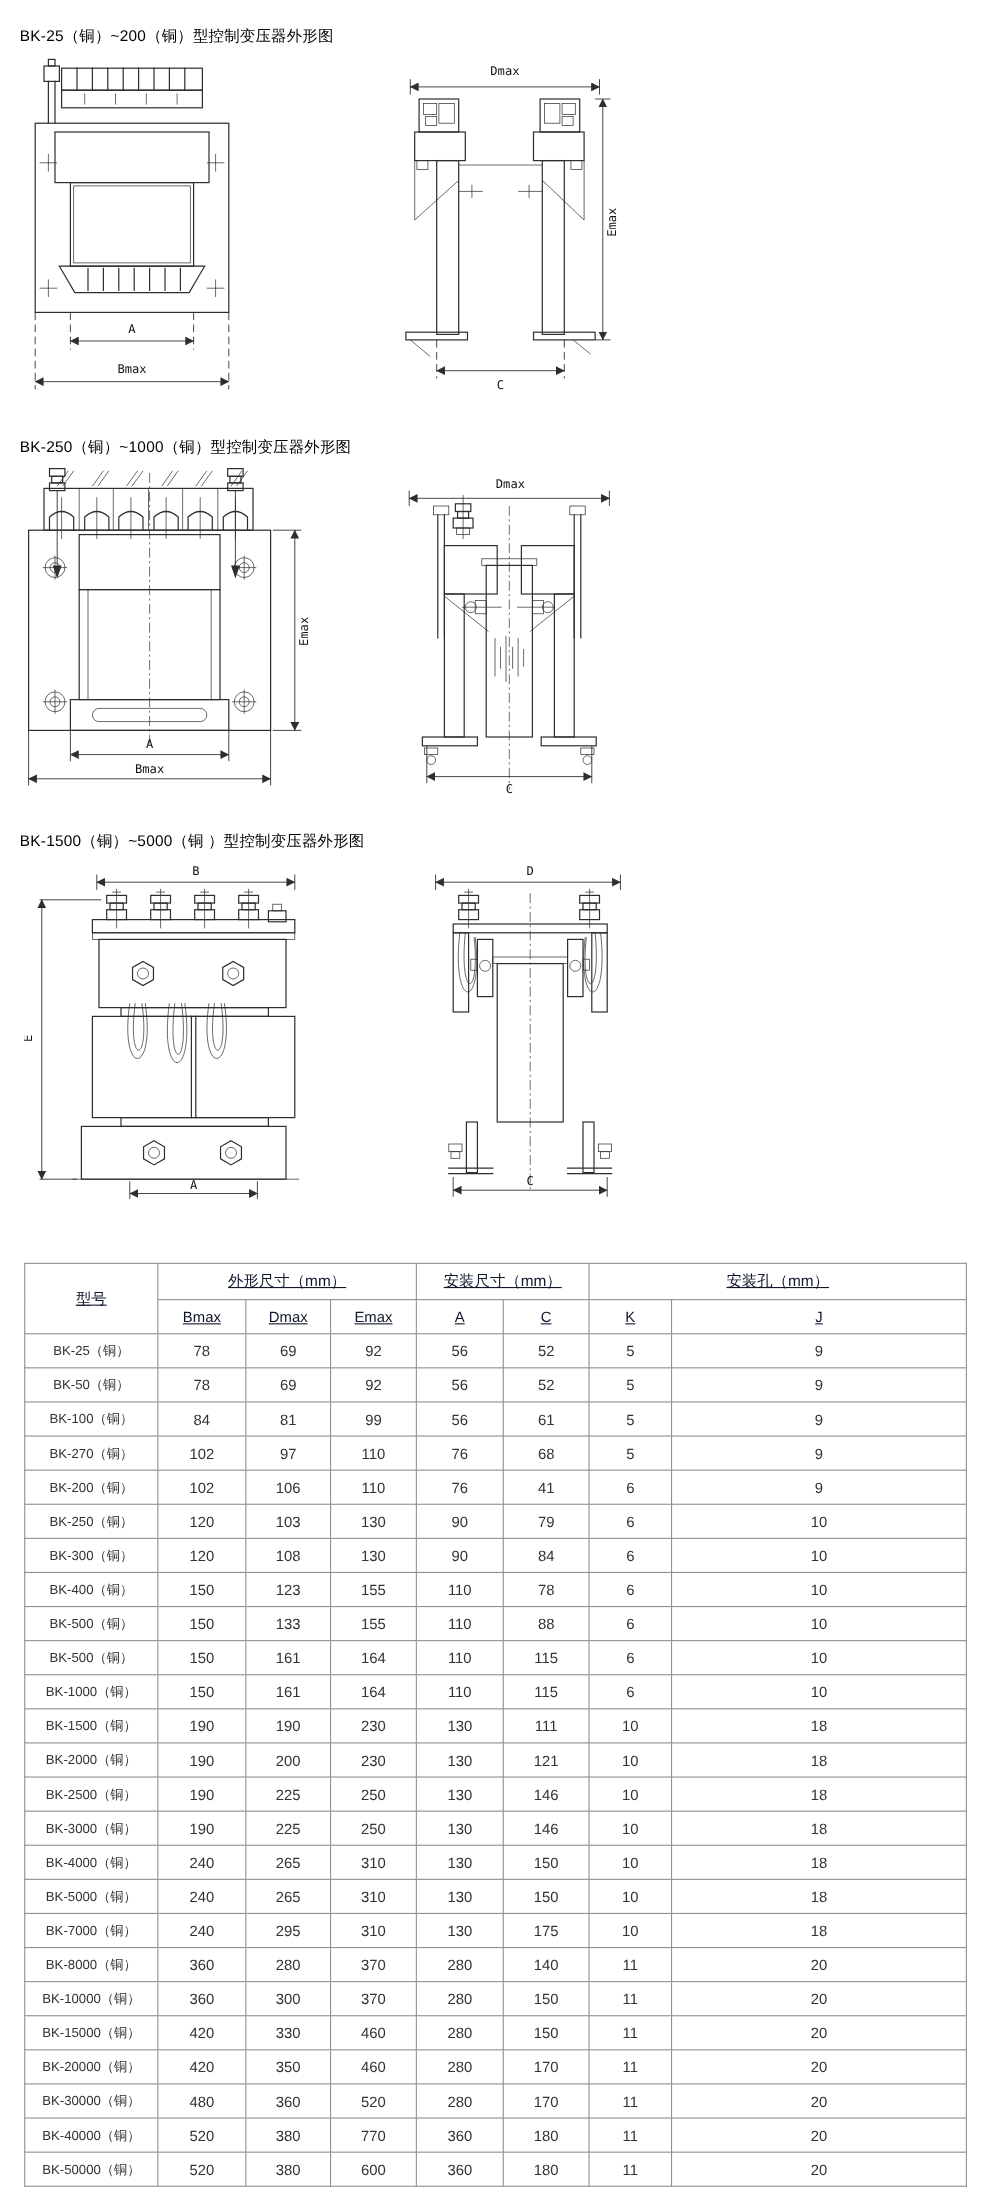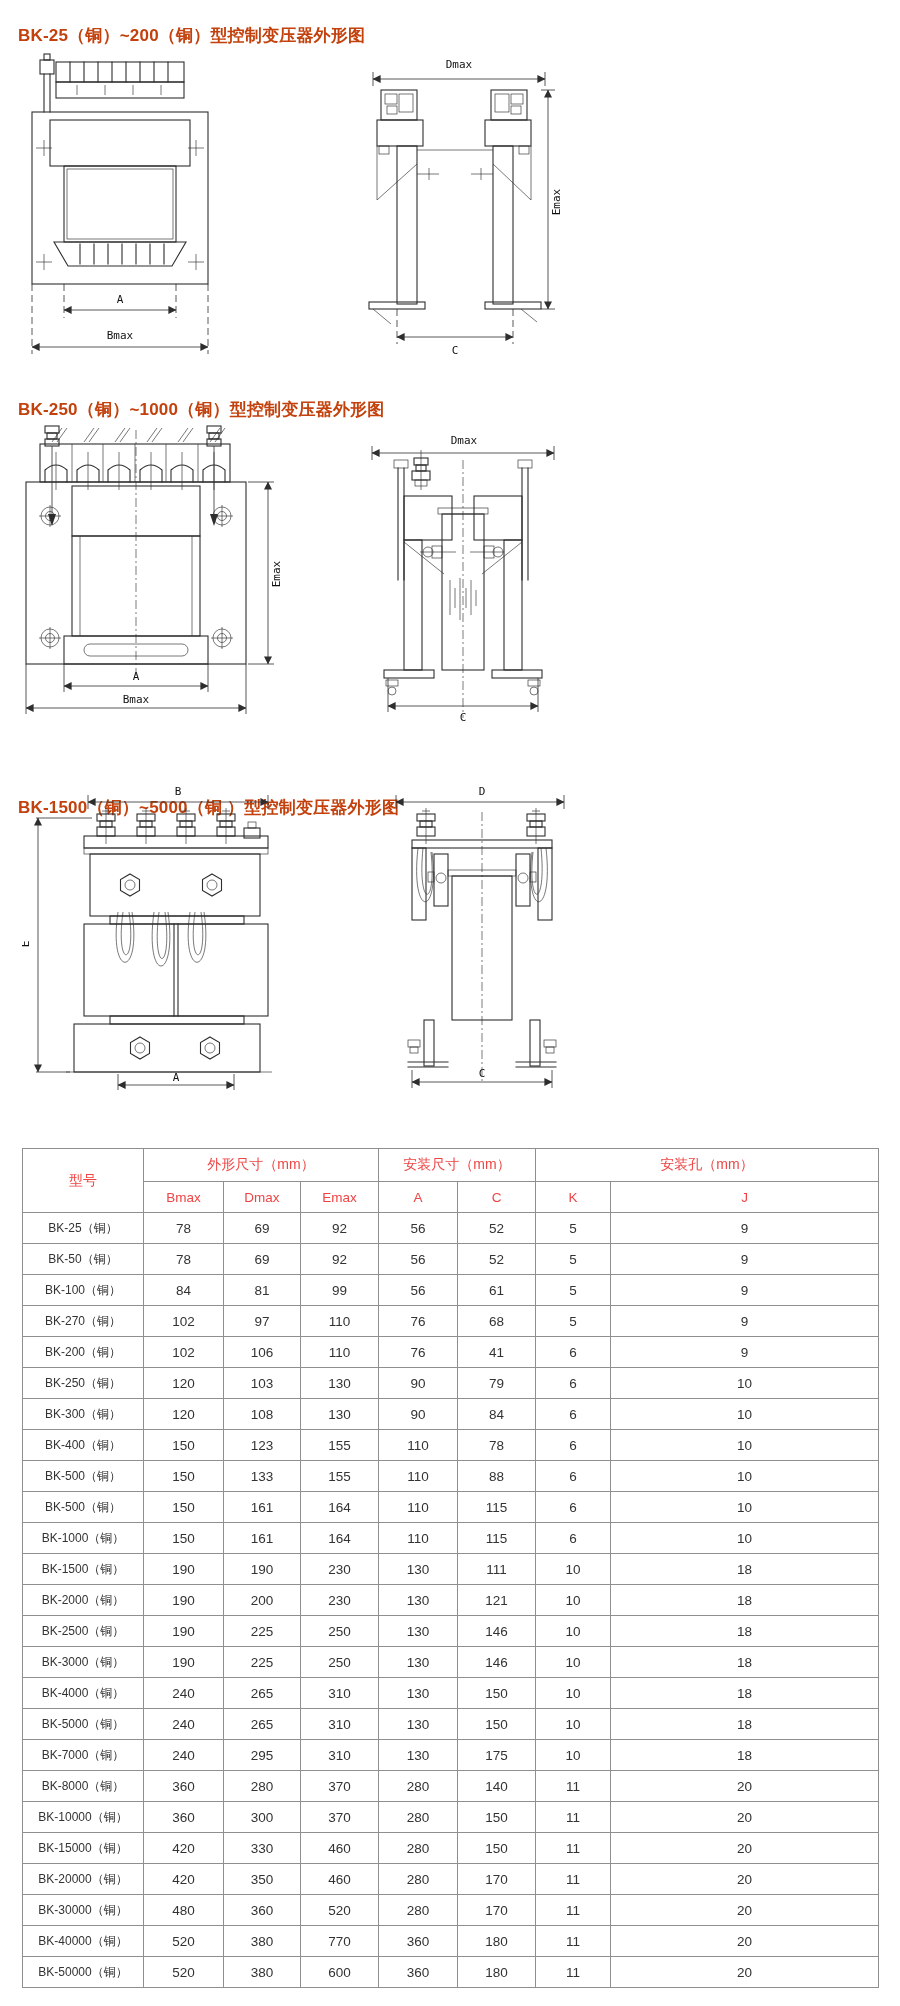--- a/index.html
+++ b/index.html
@@ -2,40 +2,40 @@
 <html><head>
 <meta charset="utf-8">
 <style>
   html,body{margin:0;padding:0;}
   body{
     width:900px;height:2006px;position:relative;background:#ffffff;
     font-family:"Liberation Sans","DejaVu Sans",sans-serif;color:#333;
   }
   .abs{position:absolute;}
   h2.sec-title{
-    margin:0;font-size:17px;font-weight:bold;color:#c2410c;letter-spacing:.2px;
+    margin:0;font-size:14px;font-weight:normal;color:#000000;letter-spacing:.2px;
     font-family:"Liberation Sans",sans-serif;
   }
   
   .ln{fill:none;stroke:#2e2e2e;stroke-width:1.1;stroke-linecap:square;}
   .lnth{fill:none;stroke:#2e2e2e;stroke-width:0.65;}
   .dimln{fill:none;stroke:#2e2e2e;stroke-width:0.8;}
   .ext{stroke-dasharray:7 4;}
   .cl{fill:none;stroke:#444;stroke-width:0.7;stroke-dasharray:9 3 2 3;}
   text.dim{font:11px "DejaVu Sans Mono",monospace;fill:#111;}
   
   table.spec{
     border-collapse:collapse;table-layout:fixed;width:856px;
     font-size:13.5px;color:#333;
   }
   table.spec th,table.spec td{
     border:1px solid #8f8f8f;text-align:center;vertical-align:middle;
     padding:0;height:30px;font-weight:normal;background:#fff;
   }
-  table.spec th{font-size:14px;color:#ef4444;}
+  table.spec th{font-size:14px;color:#0f172a;text-decoration:underline;}
   table.spec tr.subhead th{font-size:13.5px;}
   table.spec td.model{font-size:12px;}
 </style>
 </head>
 <body>
 
 <h2 class="sec-title abs" style="left:18px;top:24px;">BK-25（铜）~200（铜）型控制变压器外形图</h2>
 
 <svg class="abs" style="left:20px;top:52px;" width="210" height="312" viewBox="0 0 210 312">
   <defs>
@@ -245,21 +245,21 @@
     <rect class="lnth" x="170" y="250" width="12" height="6"></rect>
     <circle class="lnth" cx="176" cy="261" r="4"></circle>
   </g>
   <g>
     <path class="dimln" d="M30 248V282M180 248V282"></path>
     <line class="dimln" x1="30" y1="276" x2="180" y2="276" marker-start="url(#arr4)" marker-end="url(#arr4)"></line>
     <text class="dim" x="105" y="291" text-anchor="middle">C</text>
   </g>
 </svg>
 
-<h2 class="sec-title abs" style="left:18px;top:756px;margin-top:40px;">BK-1500（铜）~5000（铜 ）型控制变压器外形图</h2>
+<h2 class="sec-title abs" style="left:18px;top:756px;">BK-1500（铜）~5000（铜 ）型控制变压器外形图</h2>
 
 <svg class="abs" style="left:22px;top:784px;" width="272" height="308" viewBox="0 0 272 308">
   <defs>
     <marker id="arr5" viewBox="0 0 10 10" refX="9.5" refY="5" markerWidth="10" markerHeight="10" orient="auto-start-reverse">
       <path d="M0 0L10 5L0 10z" fill="#2e2e2e"></path>
     </marker>
   </defs>
   <g>
     <text class="dim" x="156" y="11" text-anchor="middle">B</text>
     <path class="dimln" d="M66 11V25M246 11V25"></path>

